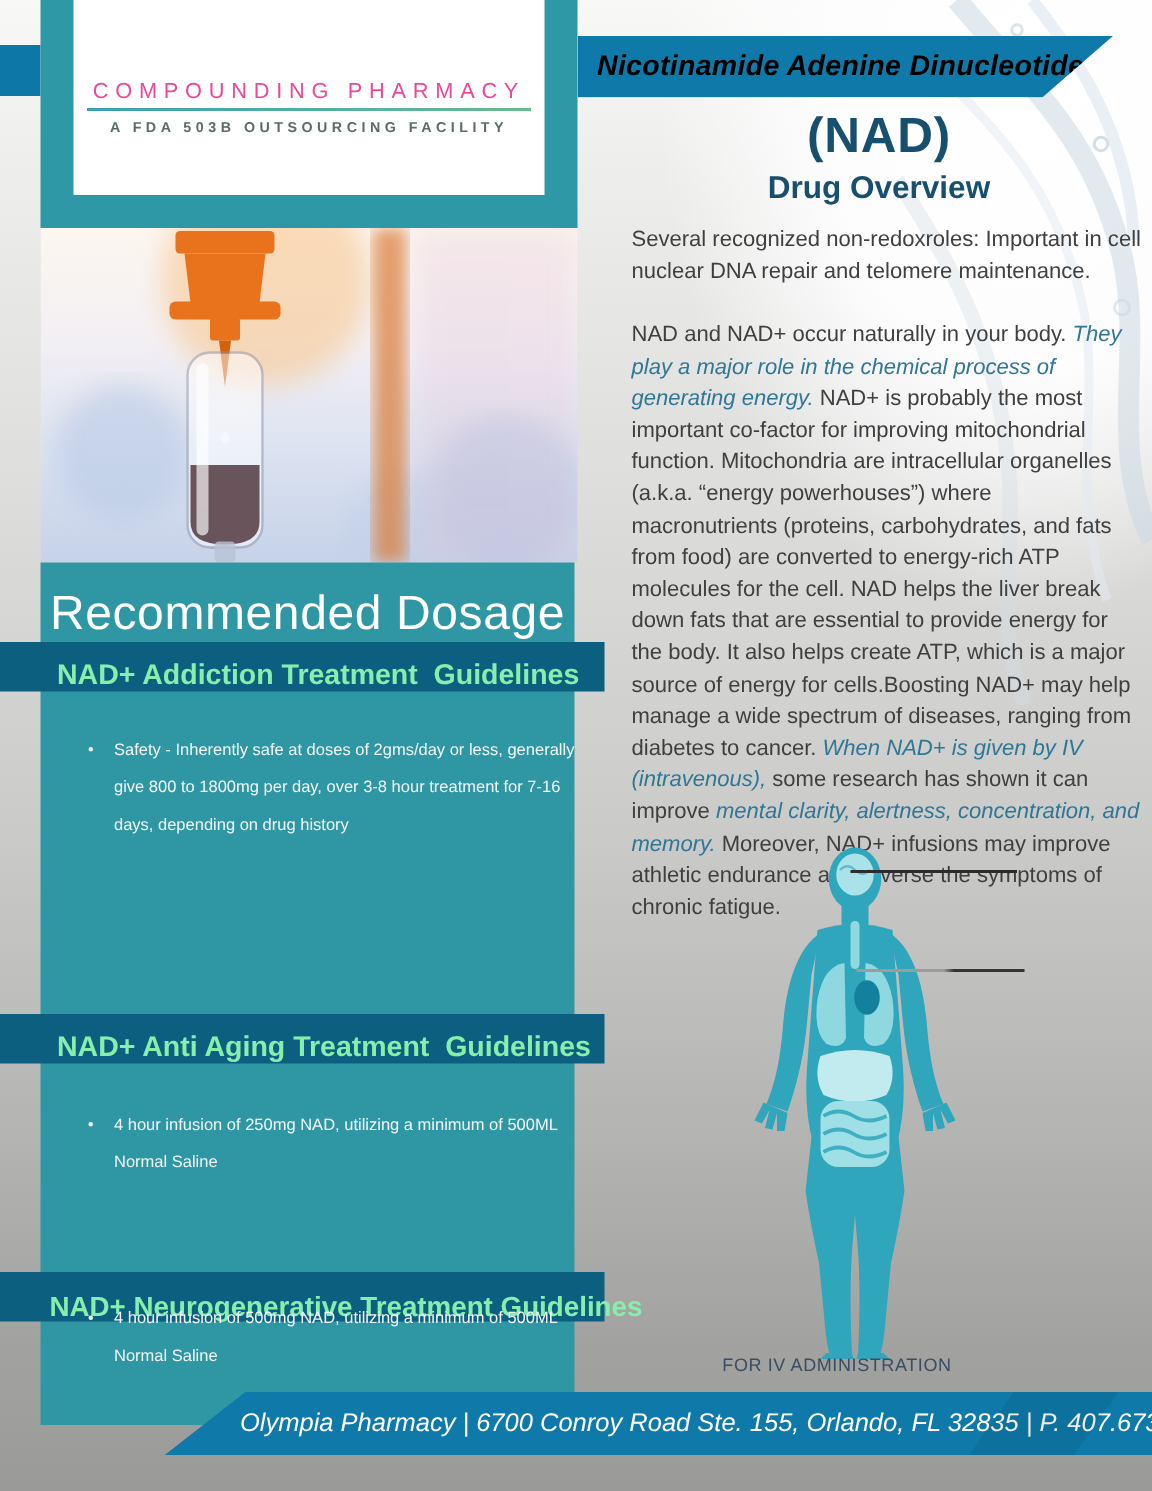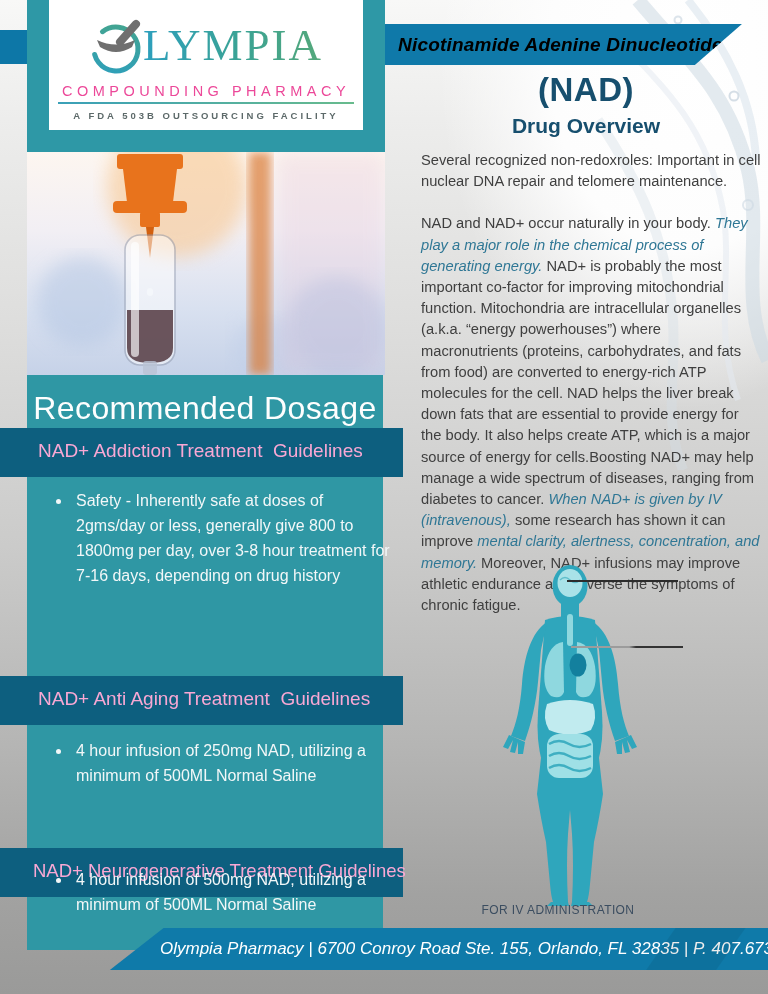--- a/index.html
+++ b/index.html
@@ -29,26 +29,26 @@
     -webkit-background-clip:text;background-clip:text;color:transparent;margin-left:-4px;
   }
   .logo-sub{font-size:14.5px;letter-spacing:4.5px;color:#ec4899;margin-top:7px;font-weight:500;}
   .logo-underline{width:296px;height:2px;margin-top:3px;background:linear-gradient(90deg,#3aa0b8,#68bb8d);}
   .logo-tag{font-size:9.5px;font-weight:bold;letter-spacing:3px;color:#5d6a6a;margin-top:6px;}
   
   .photo{position:absolute;left:27px;top:152px;width:358px;height:223px;}
   .teal-col{position:absolute;left:27px;top:375px;width:356px;height:575px;background:#2f97a4;}
   .rec-heading{position:absolute;left:27px;top:390px;width:356px;text-align:center;
     color:#fdfefe;font-size:32px;font-weight:normal;letter-spacing:.4px;}
-  .gband{position:absolute;left:0;width:403px;height:49px;background:#0d5f7f;color:#f9a8d4;
-    font-weight:normal;font-size:19px;line-height:45px;padding-left:38px;box-sizing:border-box;white-space:pre;}
+  .gband{position:absolute;left:0;width:403px;height:33px;background:#0d5f7f;color:#86efac;
+    font-weight:bold;font-size:19px;line-height:45px;padding-left:38px;box-sizing:border-box;white-space:pre;}
   .gband.b1{top:428px;}
   .gband.b2{top:676px;}
   .gband.b3{top:848px;font-size:18.5px;padding-left:33px;}
-  .bullets{position:absolute;left:52px;margin:0;padding-left:20px;color:#f2f7f8;font-size:16px;line-height:25px;width:322px;}
+  .bullets{position:absolute;left:52px;margin:0;padding-left:20px;color:#f2f7f8;font-size:11px;line-height:25px;width:322px;}
   .bullets.l1{top:488px;}
   .bullets.l2{top:738px;}
   .bullets.l3{top:867px;}
   .bullets li{padding-left:4px;}
   
   .nad-title{position:absolute;left:420px;top:71px;width:332px;text-align:center;
     color:#174f6e;font-size:33px;font-weight:bold;letter-spacing:.5px;}
   .nad-sub{position:absolute;left:420px;top:114px;width:332px;text-align:center;
     color:#174f6e;font-size:21px;font-weight:bold;}
   .overview{position:absolute;left:421px;top:150px;width:340px;color:#3f3f3f;
@@ -94,34 +94,20 @@
   </svg>
 
   <div class="band-left"></div>
 
   <div class="nad-banner">
     <span>Nicotinamide Adenine Dinucleotide</span>
   </div>
 
   <div class="logo-box">
     <div class="logo-inner">
-      <div class="logo-row">
-        <svg width="58" height="60" viewBox="0 0 58 60">
-          <defs>
-            <linearGradient id="lg1" x1="0" y1="0" x2="1" y2="1">
-              <stop offset="0%" stop-color="#2d9fbd"></stop>
-                <stop offset="100%" stop-color="#45a58c"></stop>
-            </linearGradient>
-          </defs>
-          <circle cx="27" cy="33" r="22" fill="none" stroke="url(#lg1)" stroke-width="5" stroke-dasharray="112 27" transform="rotate(-128 27 33)" stroke-linecap="round"></circle>
-          <line x1="31" y1="26" x2="47" y2="8" stroke="#6f6f6f" stroke-width="8" stroke-linecap="round"></line>
-          <path d="M8 24 Q27 33 46 24 L43 31 Q27 41 11 31 Z" fill="#6f6f6f"></path>
-        </svg>
-        <span class="logo-rest">LYMPIA</span>
-      </div>
       <div class="logo-sub">COMPOUNDING PHARMACY</div>
       <div class="logo-underline"></div>
       <div class="logo-tag">A FDA 503B OUTSOURCING FACILITY</div>
     </div>
   </div>
 
   <svg class="photo" viewBox="0 0 358 223">
     <defs>
       <linearGradient id="phbg" x1="0" y1="0" x2="0" y2="1">
         <stop offset="0%" stop-color="#fdf6f0"></stop>

